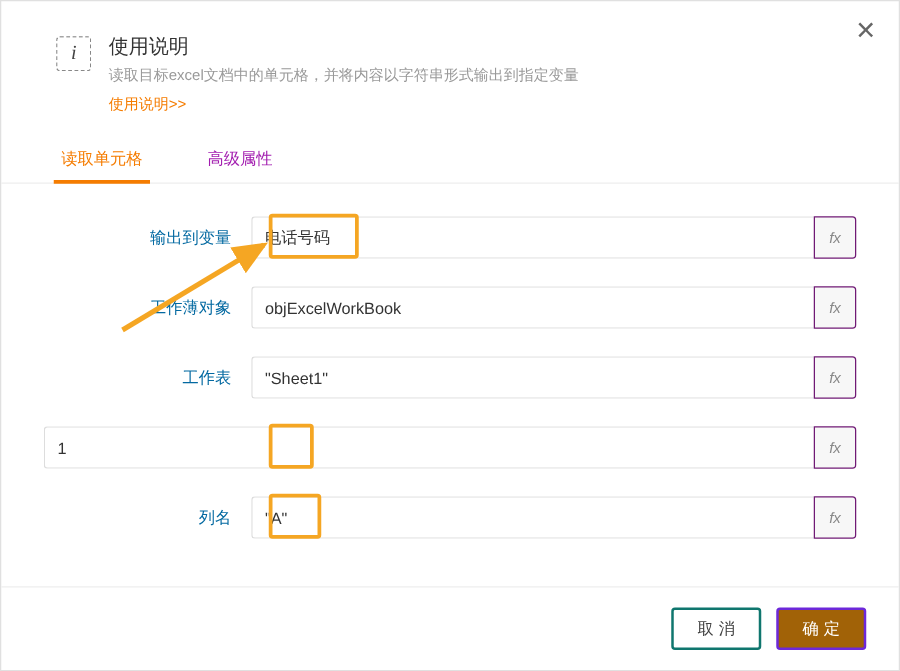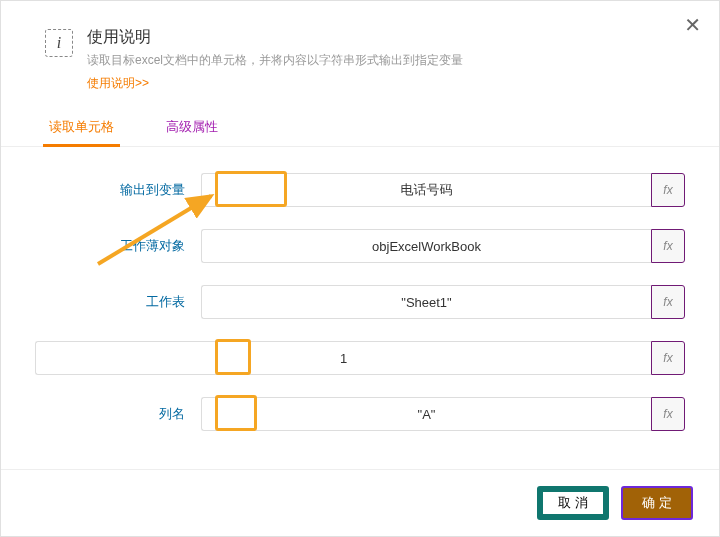--- a/index.html
+++ b/index.html
@@ -109,21 +109,20 @@
     flex: 1;
     height: 34px;
     border: 1px solid #ddd;
     border-right: none;
     padding: 0 10px;
     font-size: 13px;
     color: #333;
     outline: none;
     border-radius: 3px 0 0 3px;
     background: #fff;
-    text-align: center;
   }
   .fx {
     width: 34px;
     height: 34px;
     border: 1px solid #701a75;
     background: #f7f7f7;
     color: #888;
     font-style: italic;
     font-size: 12px;
     display: flex;
@@ -161,21 +160,21 @@
     height: 34px;
     border-radius: 3px;
     font-size: 13px;
     cursor: pointer;
     display: flex;
     align-items: center;
     justify-content: center;
     letter-spacing: 4px;
     padding-left: 4px;
   }
-  .btn-cancel { background: #fff; border: 6px solid #0f766e; color: #000000; }
+  .btn-cancel { background: #fff; border: 2px solid #0f766e; color: #404040; }
   .btn-ok { background: #a16207; border: 2px solid #6d28d9; color: #fff; }
 </style>
 </head>
 <body>
 
 <div class="dialog">
 
   <div class="close-x">✕</div>
 
   <div class="header">

